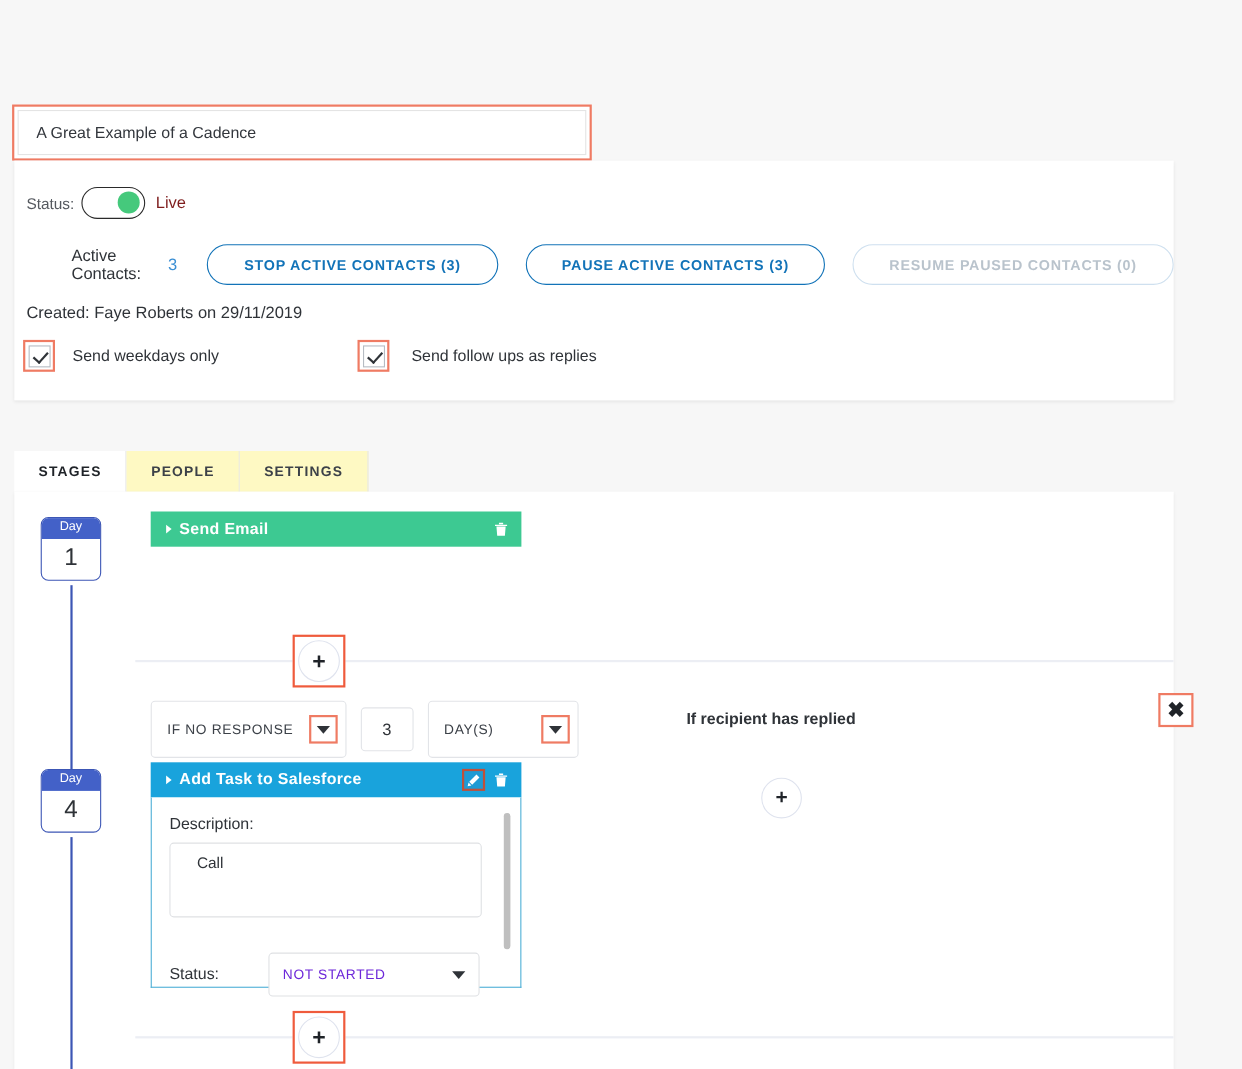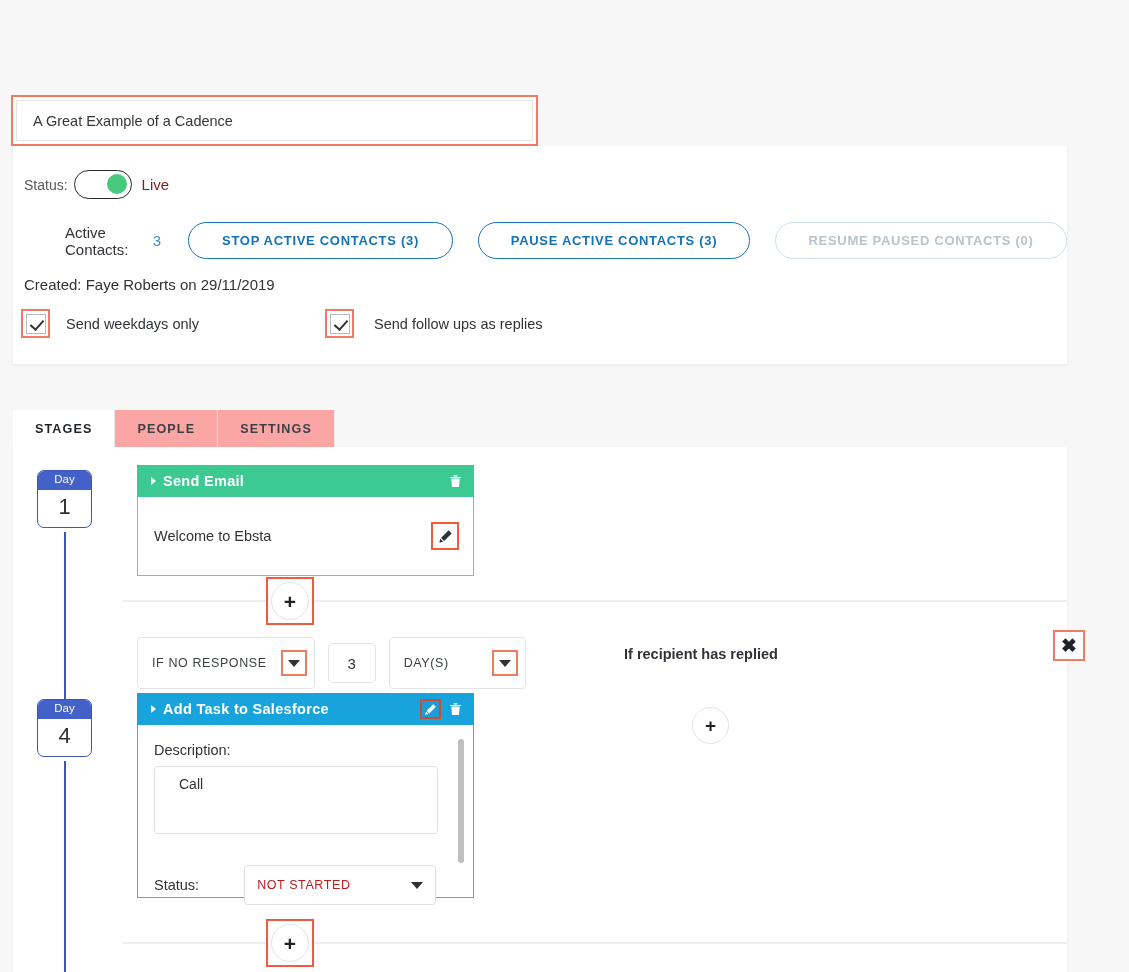--- a/index.html
+++ b/index.html
@@ -112,21 +112,21 @@
   }
   .chk-label { font-size: 14.5px; color: #2f3338; margin-left: 16px; }
   .chk-group.g2 .chk-label { margin-left: 20px; }
 
   
   .tabs { position: absolute; left: 13px; top: 410px; display: flex; }
   .tab {
     height: 37px; padding: 0 22px;
     display: flex; align-items: center; justify-content: center;
     font-size: 12.6px; font-weight: bold; letter-spacing: 1.1px;
-    color: #3c4148; background: #fca5a5; cursor: pointer;
+    color: #3c4148; background: #fef9c3; cursor: pointer;
     border-right: 1px solid #e6e6e6;
   }
   .tab.active { background: #fff; color: #1f2328; }
 
   
   .stages-panel {
     position: absolute; left: 13px; top: 447px;
     width: 1054px; height: 525px;
     background: #fff;
     box-shadow: 0 1px 3px rgba(0,0,0,.06);
@@ -200,21 +200,21 @@
     font-family: "Liberation Sans", sans-serif;
     font-size: 14px; color: #2f3338;
     padding: 9px 24px; resize: none; outline: none;
   }
   .task-status-row { display: flex; align-items: center; margin-top: 27px; }
   .task-status-row .task-label { margin-bottom: 0; }
   .sf-select {
     margin-left: 45px; width: 192px; height: 40px;
     border: 1px solid #dfe1e4; border-radius: 4px; background: #fff;
     display: flex; align-items: center; padding: 0 12px;
-    font-size: 12.5px; letter-spacing: .6px; color: #b91c1c; cursor: pointer;
+    font-size: 12.5px; letter-spacing: .6px; color: #6d28d9; cursor: pointer;
   }
   .sf-select .val { flex: 1; }
   .tri-down {
     width: 0; height: 0;
     border-left: 6px solid transparent;
     border-right: 6px solid transparent;
     border-top: 7px solid #2f3338;
   }
   .card-scrollbar {
     position: absolute; right: 9px; top: 14px;
@@ -355,30 +355,20 @@
     <div class="stage-card email" style="left:124px;top:18px;">
       <div class="hdr">
         <span class="caret"></span>
         <span>Send Email</span>
         <span class="hdr-spacer"></span>
         <span class="icon-btn">
           <svg width="13" height="14" viewBox="0 0 13 14" aria-hidden="true">
             <path d="M1 3h11v1.1H1zM4.6 1.2h3.8v1.3H4.6zM2.3 4.6h8.4l-.7 8.4H3z" fill="#ffffff"></path>
           </svg>
         </span>
-      </div>
-      <div class="body">
-        <div class="email-row">
-          <span class="email-subject">Welcome to Ebsta</span>
-          <span class="pencil-box">
-            <svg width="15" height="15" viewBox="0 0 16 16" aria-hidden="true">
-              <path d="M11.3 1.4l3.3 3.3-8.1 8.1-3.3-3.3zM2.4 10.4l3.2 3.2-4.2 1z" fill="#2f3338"></path>
-            </svg>
-          </span>
-        </div>
       </div>
     </div>
 
     <div class="divider" style="top:153px;"></div>
     <div class="plus-box" style="left:253px;top:130px;">
       <span class="plus-circle">+</span>
     </div>
 
     <div class="cond-row">
       <div class="cond-select">

